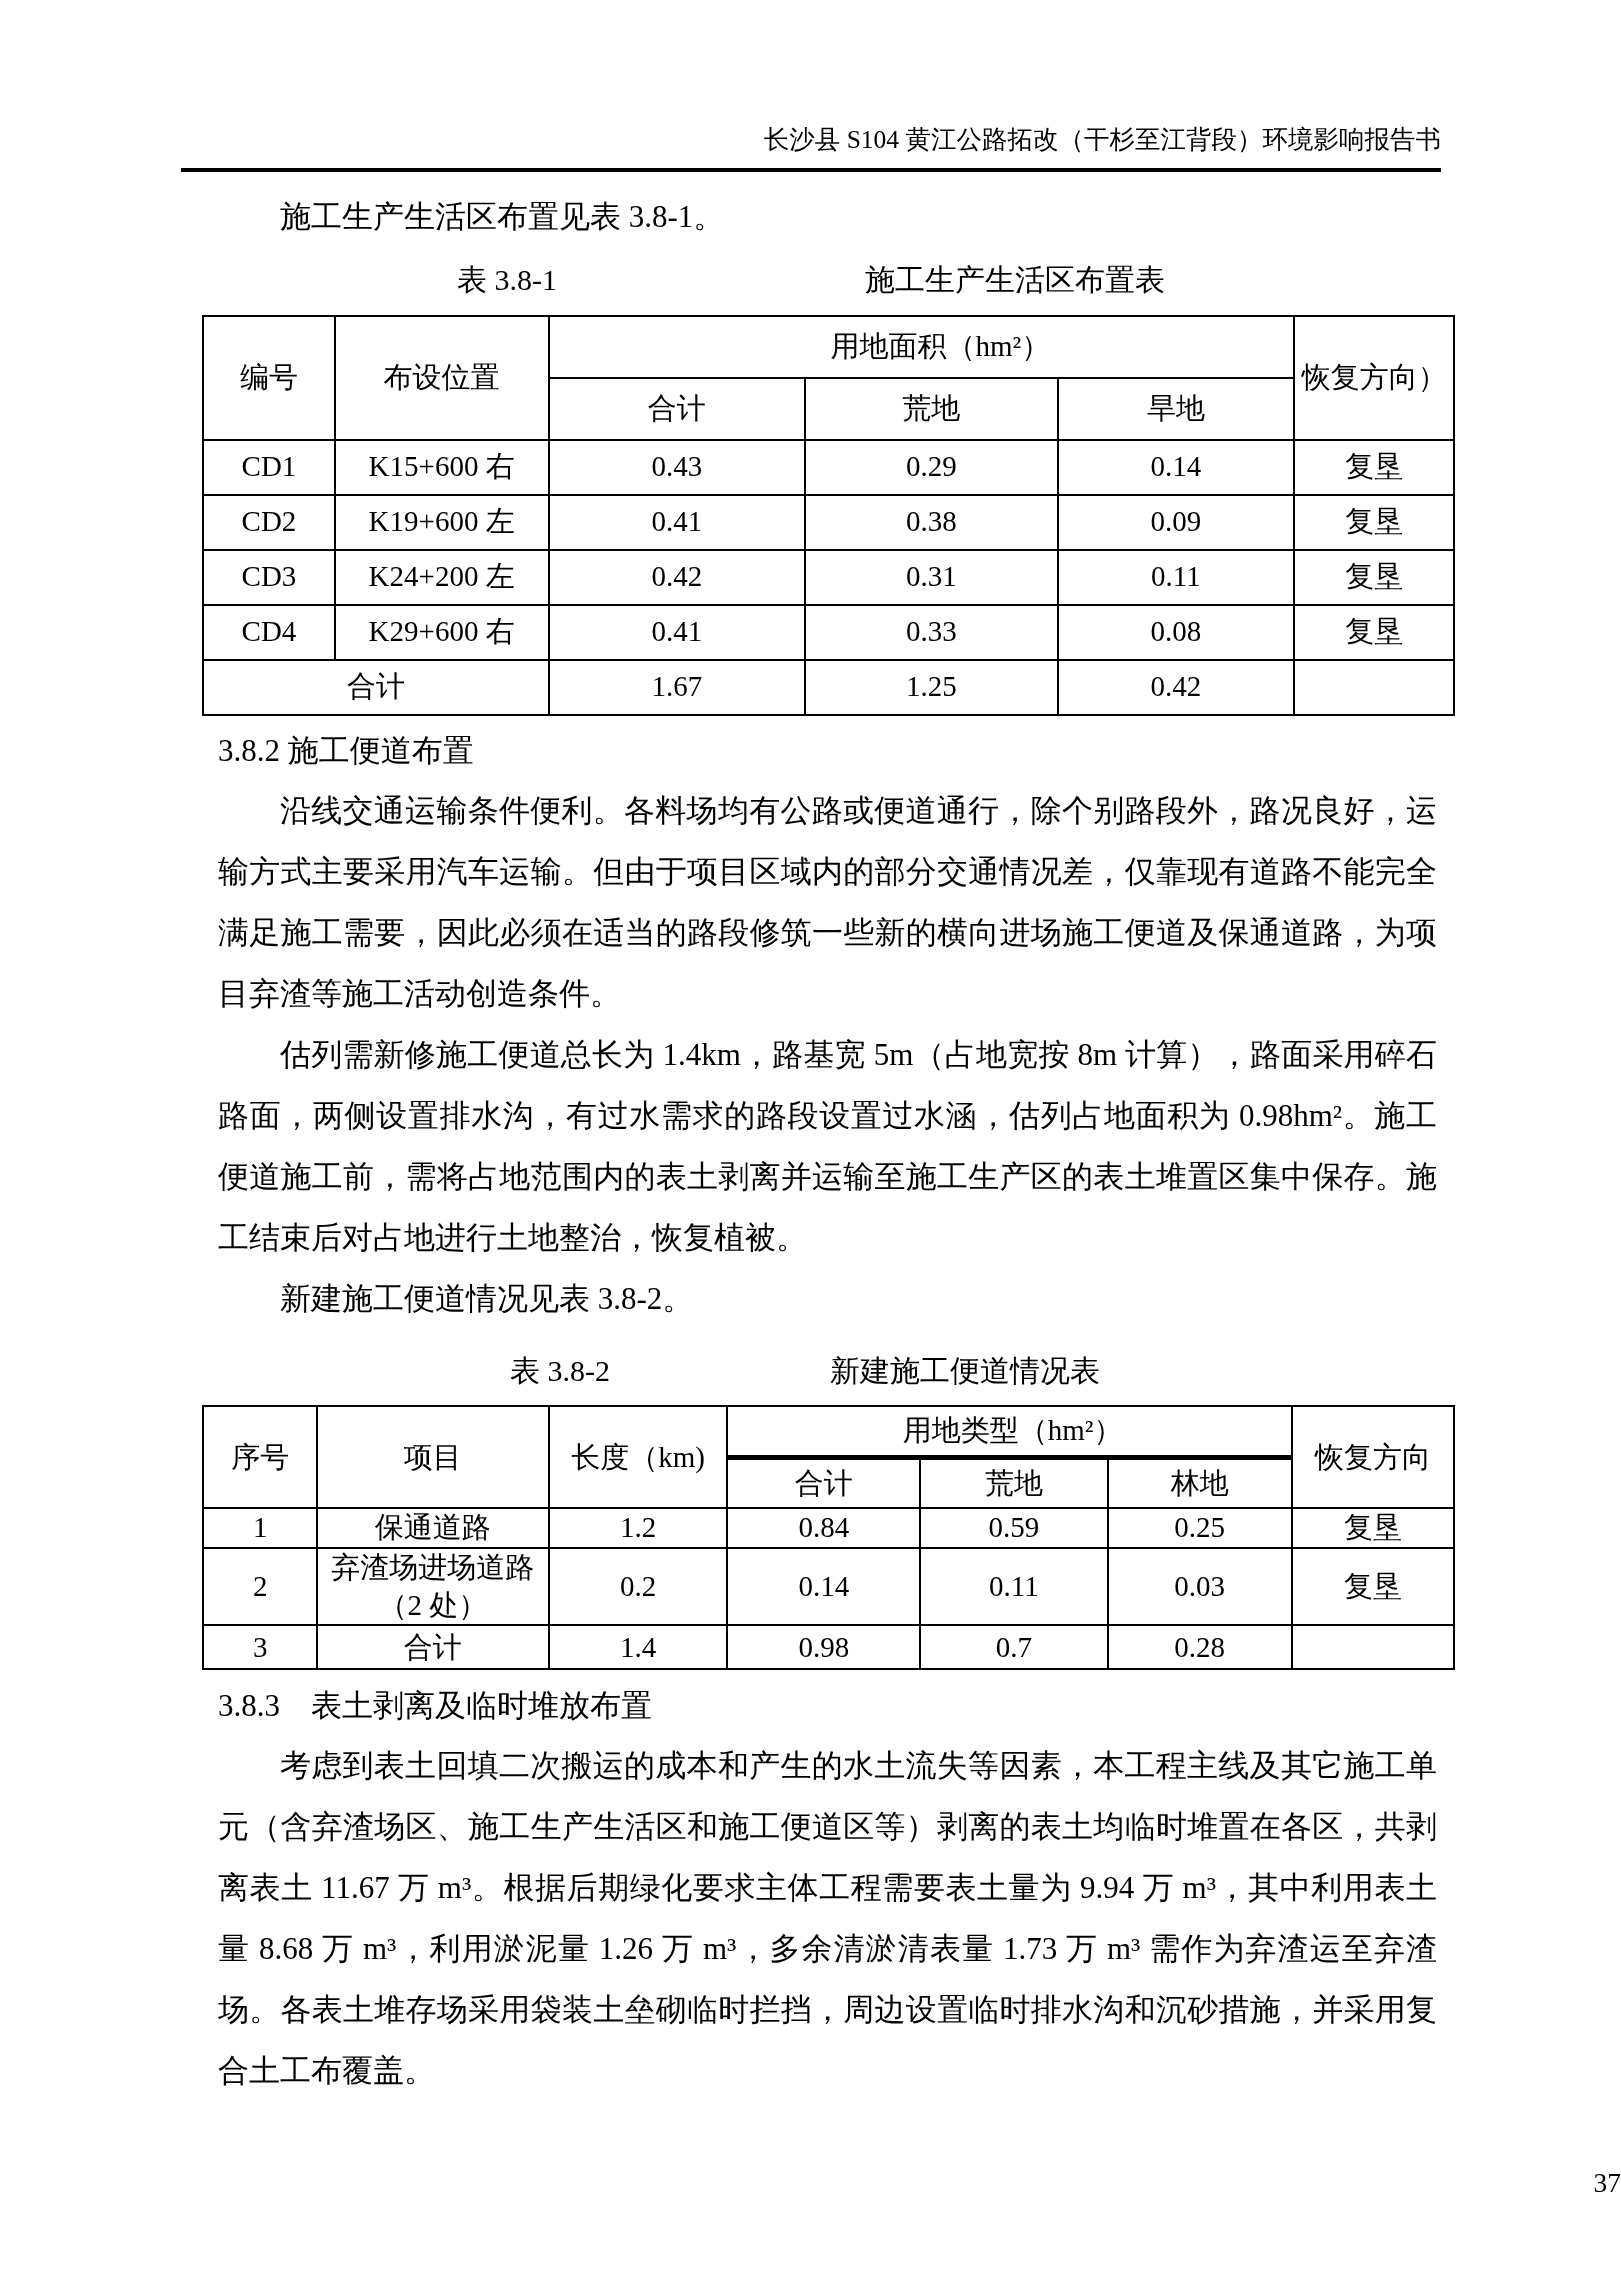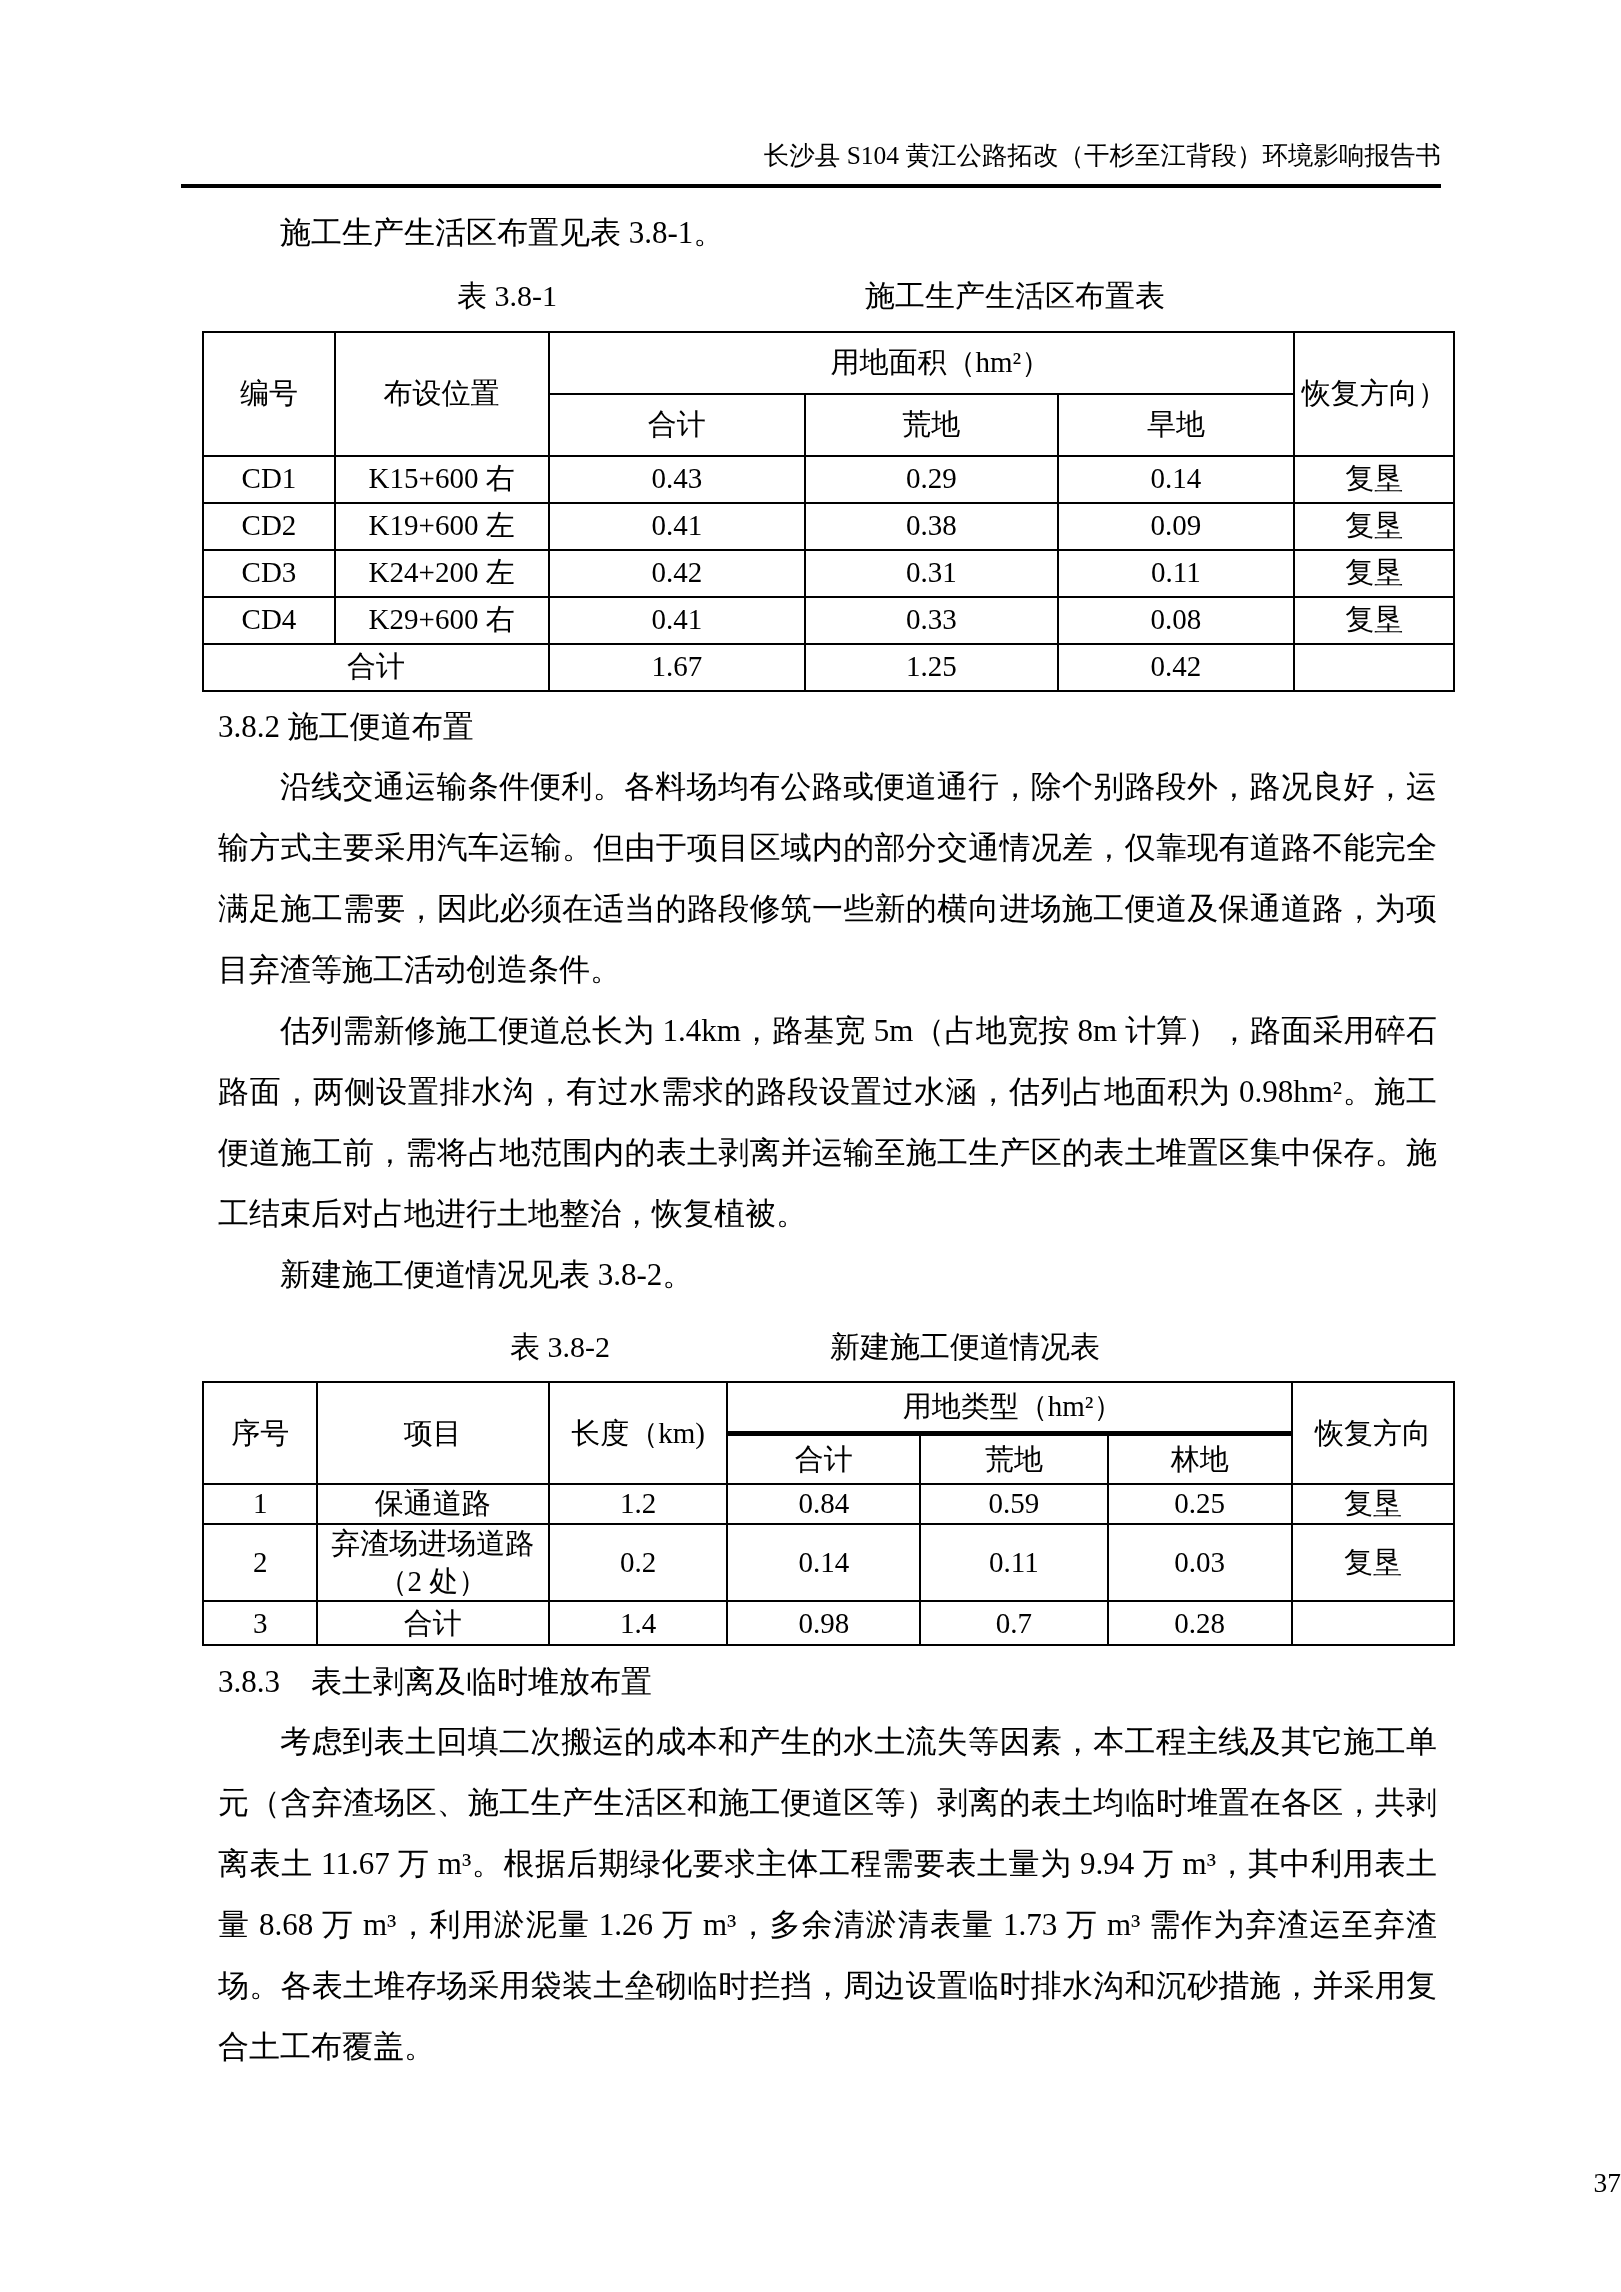--- a/index.html
+++ b/index.html
@@ -8,21 +8,21 @@
     width: 1621px; height: 2293px;
     background: #ffffff; color: #000;
     position: relative; overflow: hidden;
     font-family: "Liberation Serif", "DejaVu Serif", serif;
   }
   .content { position: absolute; left: 218px; top: 123px; width: 1219px; }
 
   .doc-header {
     margin-left: -37px; width: 1260px;
     text-align: right; font-size: 25.5px; line-height: 33px;
-    padding-bottom: 11.8px; border-bottom: 4.9px solid #000; margin-top: 16px;
+    padding-bottom: 11.8px; border-bottom: 4.9px solid #000;
   }
 
   .intro { margin: 23.5px 0 0; font-size: 31px; line-height: 43px; text-indent: 2em; }
 
   .table-caption {
     display: flex; align-items: baseline;
     font-weight: normal; font-size: 30px; margin: 21.6px 0 13.7px;
   }
   .cap1-num { margin-left: 239px; }
   .cap1-title { margin-left: 308px; }
@@ -34,21 +34,21 @@
     margin-left: -15.7px; width: 1253px;
     font-size: 29px; text-align: center;
     border: 2.9px solid #000;
   }
   table.doc-table td {
     border: 2px solid #000; padding: 0 3.9px;
     vertical-align: middle; line-height: 1.3;
     overflow: hidden;
   }
   .t1 .hr { height: 62px; }
-  .t1 .dr { height: 47px; }
+  .t1 .dr { height: 55px; }
   .t2 .hr { height: 51px; }
   .t2 .r1 { height: 39px; }
   .t2 .r2 { height: 76px; }
   .t2 .r3 { height: 44px; }
   .t1 td.spanb { border-bottom: 2.9px solid #000; padding-left: 42px; }
   .t2 td.spanb { border-bottom: 5.9px solid #000; padding-left: 10px; }
 
   .sec-heading { font-size: 31px; font-weight: normal; margin: 13.7px 0 0; line-height: 43px; }
   .para {
     font-size: 31px; line-height: 61px;

